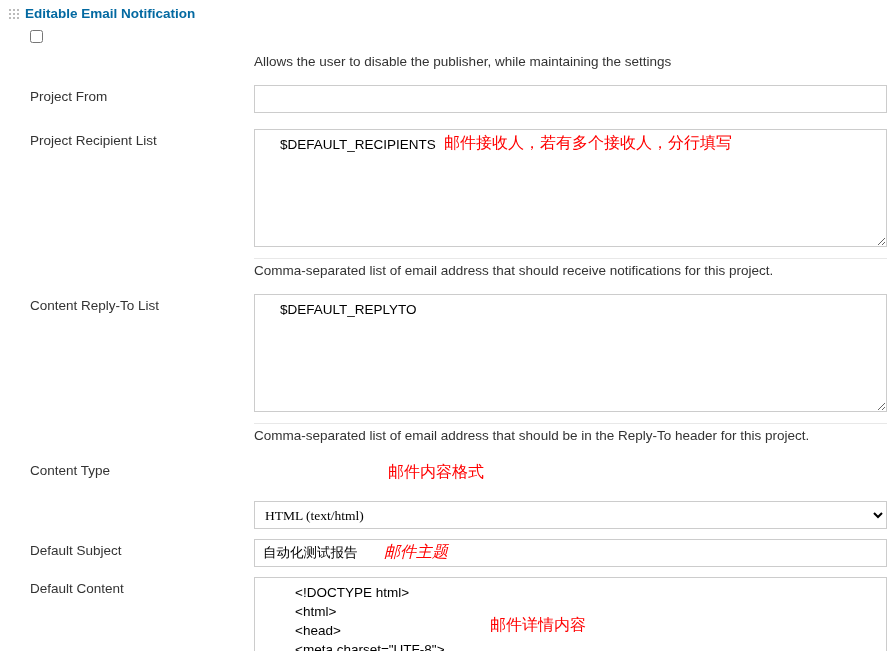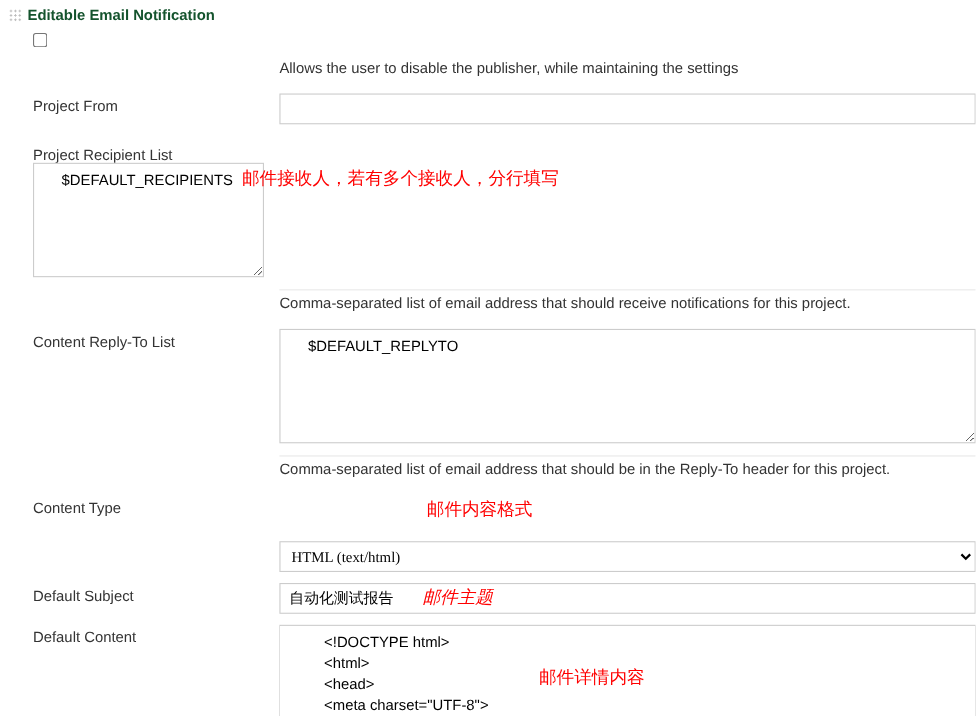--- a/index.html
+++ b/index.html
@@ -13,21 +13,21 @@
       background: #fff;
       color: #333;
       padding: 0;
       width: 887px;
     }
     .section-header {
       display: flex;
       align-items: center;
       padding: 6px 8px;
       font-weight: bold;
-      color: #14532d;
+      color: #0369a1;
     }
     .drag-handle {
       display: inline-block;
       width: 12px;
       height: 12px;
       margin-right: 5px;
       background-image: radial-gradient(circle, #bbb 1px, transparent 1px);
       background-size: 4px 4px;
       background-position: 0 0;
     }
@@ -68,21 +68,21 @@
     textarea {
       width: 100%;
       border: 1px solid #ccc;
       padding: 6px 8px;
       font-size: 13.5px;
       font-family: Arial, Helvetica, sans-serif;
       resize: vertical;
       line-height: 1.4;
     }
     textarea.tall {
-      height: 104px;
+      height: 118px;
       padding-left: 25px;
     }
     textarea.content {
       height: 100px;
       padding-left: 40px;
     }
     select {
       width: 100%;
       height: 28px;
       border: 1px solid #ccc;
@@ -133,21 +133,21 @@
   </div>
   <div class="help-text">Allows the user to disable the publisher, while maintaining the settings</div>
 
   <div class="form-row">
     <div class="label-col">Project From</div>
     <div class="field-col">
       <input type="text" value="" style="">
     </div>
   </div>
 
-  <div class="form-row" style="margin-top:16px;flex-direction:column;">
+  <div class="form-row" style="margin-top:16px;">
     <div class="label-col">Project Recipient List</div>
     <div class="field-col field-wrapper">
       <textarea class="tall" style="">$DEFAULT_RECIPIENTS</textarea>
       <span class="annotation" style="top:4px; left:190px;">邮件接收人，若有多个接收人，分行填写</span>
     </div>
   </div>
   <hr class="divider-line">
   <div class="help-text">Comma-separated list of email address that should receive notifications for this project.</div>
 
   <div class="form-row">

